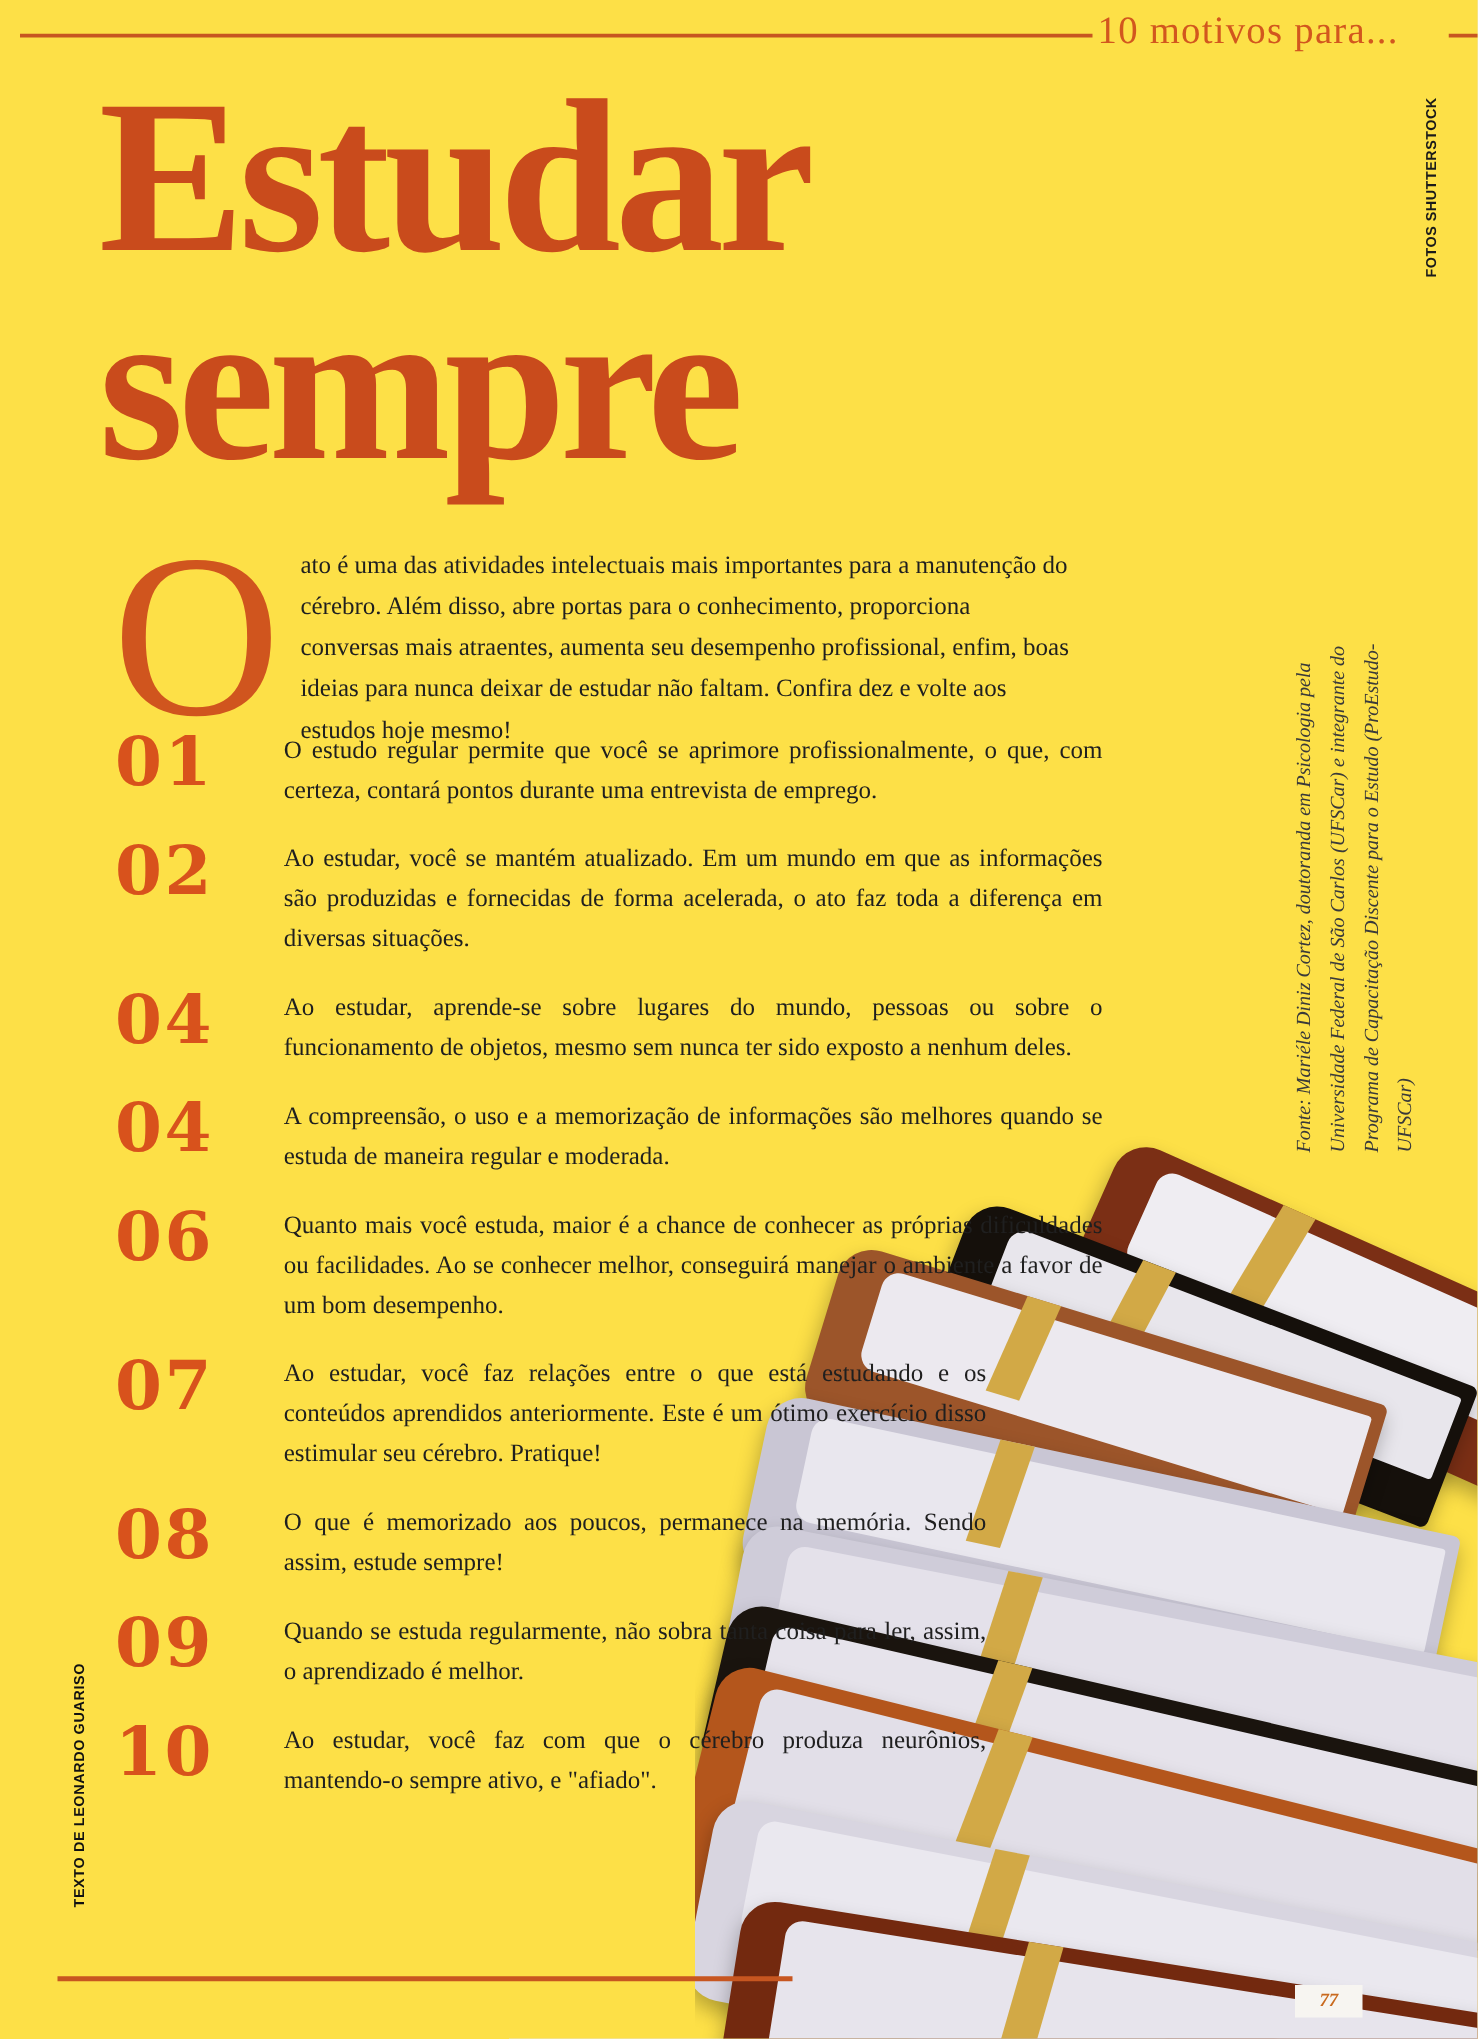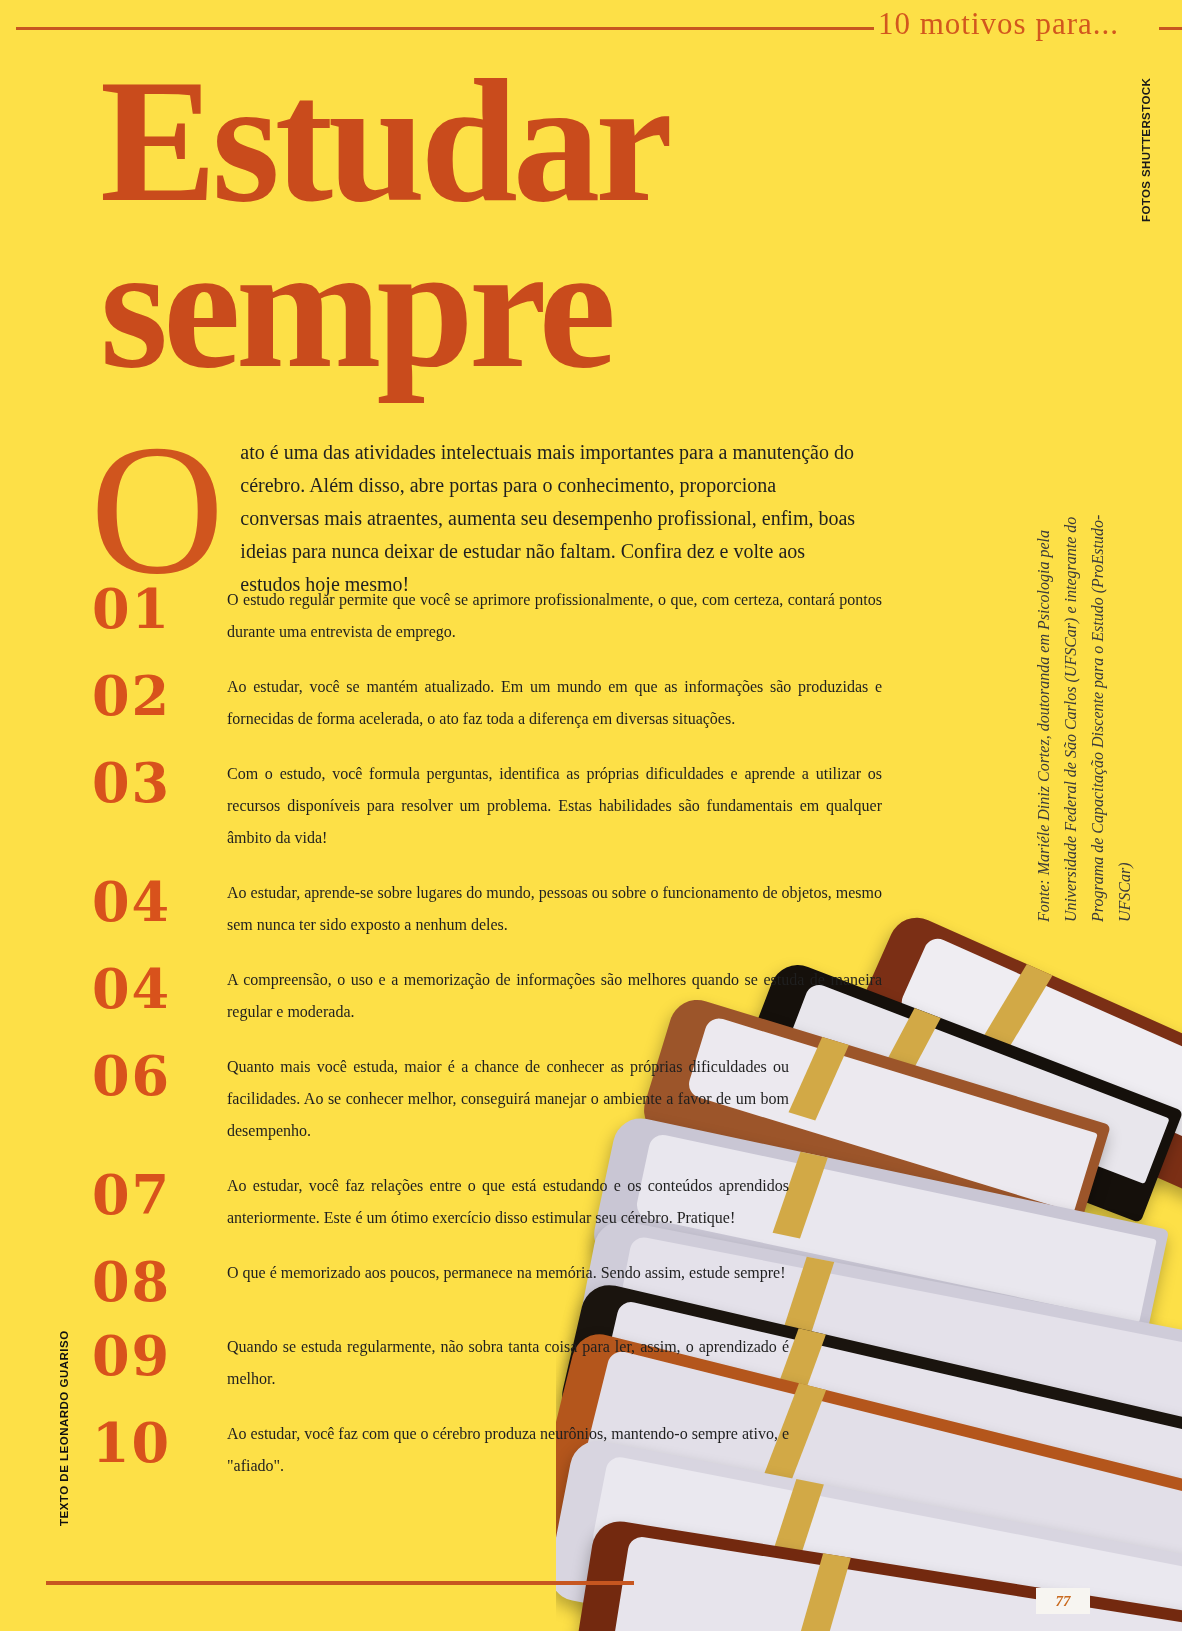--- a/index.html
+++ b/index.html
@@ -34,21 +34,21 @@
   .byline{left:42px;top:1278px;width:18px;height:248px;}
   .byline .inner{top:248px;width:248px;font-family:"Liberation Sans",sans-serif;
     font-size:11.5px;font-weight:bold;letter-spacing:.5px;color:#111;}
   .source-credit{left:1014px;top:498px;width:92px;height:424px;}
   .source-credit .inner{
     top:424px;width:424px;white-space:pre-line;
     font-style:italic;font-size:16px;line-height:27px;color:#3a3a3a;
   }
   
   .title{
-    position:absolute;left:84px;top:58px;
+    position:absolute;left:63px;top:58px;
     font-family:"Liberation Serif", serif;font-weight:bold;
     font-size:175px;line-height:.95;letter-spacing:-5px;
     color:#c94b1c;
   }
   .title span{display:block;}
   
   .intro{
     position:absolute;left:74px;top:436px;width:770px;
     font-size:20px;line-height:33px;color:#1f1f1f;
   }
@@ -63,21 +63,21 @@
   .items{position:absolute;left:76px;top:584px;width:790px;}
   .item{display:flex;margin-bottom:23px;gap:40px;}
   .num{
     width:95px;flex-shrink:0;
     font-family:"DejaVu Serif", serif;font-weight:bold;
     font-size:54px;line-height:.95;letter-spacing:2px;
     color:#d8521c;
   }
   .txt{
     flex:1;max-width:668px;
-    font-size:16px;line-height:32px;color:#1f1f1f;
+    font-size:20px;line-height:32px;color:#1f1f1f;
     text-align:justify;
   }
   .item:nth-child(n+6) .txt{max-width:562px;}
   
   .books{
     position:absolute;left:556px;top:878px;width:626px;height:753px;
     overflow:hidden;z-index:1;
   }
   .book{position:absolute;border-radius:28px 6px 6px 28px;box-shadow:0 8px 16px rgba(0,0,0,.28);}
   .book .pg{position:absolute;left:36px;top:12px;right:10px;height:58%;border-radius:14px 3px 3px 14px;}
@@ -176,24 +176,20 @@
     <div class="items">
       <div class="item">
         <div class="num">01</div>
         <div class="txt">O estudo regular permite que você se aprimore profissionalmente, o que, com certeza, contará pontos durante uma entrevista de emprego.</div>
       </div>
       <div class="item">
         <div class="num">02</div>
         <div class="txt">Ao estudar, você se mantém atualizado. Em um mundo em que as informações são produzidas e fornecidas de forma acelerada, o ato faz toda a diferença em diversas situações.</div>
       </div>
       <div class="item">
-        <div class="num">03</div>
-        <div class="txt">Com o estudo, você formula perguntas, identifica as próprias dificuldades e aprende a utilizar os recursos disponíveis para resolver um problema. Estas habilidades são fundamentais em qualquer âmbito da vida!</div>
-      </div>
-      <div class="item">
         <div class="num">04</div>
         <div class="txt">Ao estudar, aprende-se sobre lugares do mundo, pessoas ou sobre o funcionamento de objetos, mesmo sem nunca ter sido exposto a nenhum deles.</div>
       </div>
       <div class="item">
         <div class="num">04</div>
         <div class="txt">A compreensão, o uso e a memorização de informações são melhores quando se estuda de maneira regular e moderada.</div>
       </div>
       <div class="item">
         <div class="num">06</div>
         <div class="txt">Quanto mais você estuda, maior é a chance de conhecer as próprias dificuldades ou facilidades. Ao se conhecer melhor, conseguirá manejar o ambiente a favor de um bom desempenho.</div>

